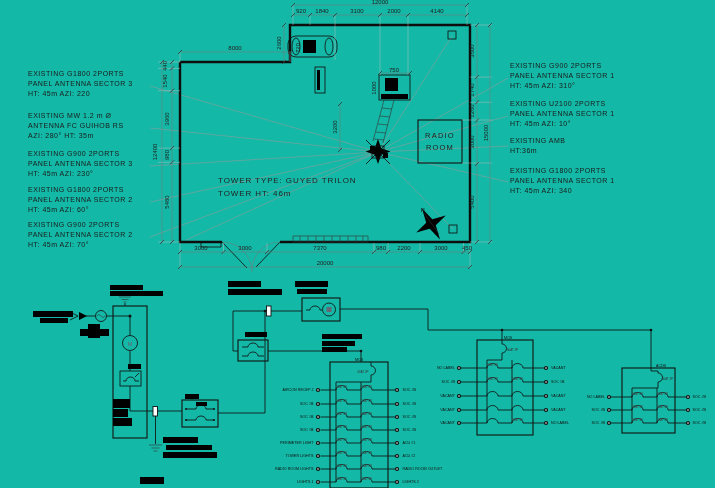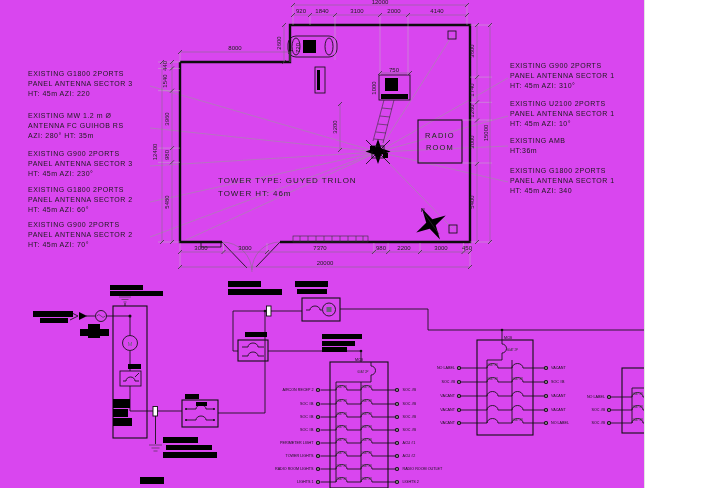--- a/index.html
+++ b/index.html
@@ -1,16 +1,16 @@
 <!DOCTYPE html>
 <html><head>
 <meta charset="utf-8">
 <style>
   html,body{margin:0;padding:0;background:#fff}
-  .stage{position:relative;width:644px;height:488px;background:#d946ef;outline:1px solid #e3e3e3;overflow:hidden}
+  .stage{position:relative;width:715px;height:488px;background:#14b8a6;outline:1px solid #e3e3e3;overflow:hidden}
   svg{position:absolute;left:0;top:0}
   text{fill:#1a1a1a;font-family:"Liberation Sans",sans-serif}
   .w{stroke:#0d0d0d;stroke-width:2.4;fill:none}
   .ln{stroke:#111;stroke-width:.85;fill:none}
   .ln2{stroke:#111;stroke-width:1.1;fill:none}
   .thin{stroke:#333;stroke-width:.6;fill:none}
   .dl{stroke:#777;stroke-width:.5;fill:none}
   .tick{stroke:#333;stroke-width:.8;fill:none}
   .ext{stroke:#c2c2c2;stroke-width:.45;fill:none}
   .ldr{stroke:#9a9a9a;stroke-width:.55;fill:none}

